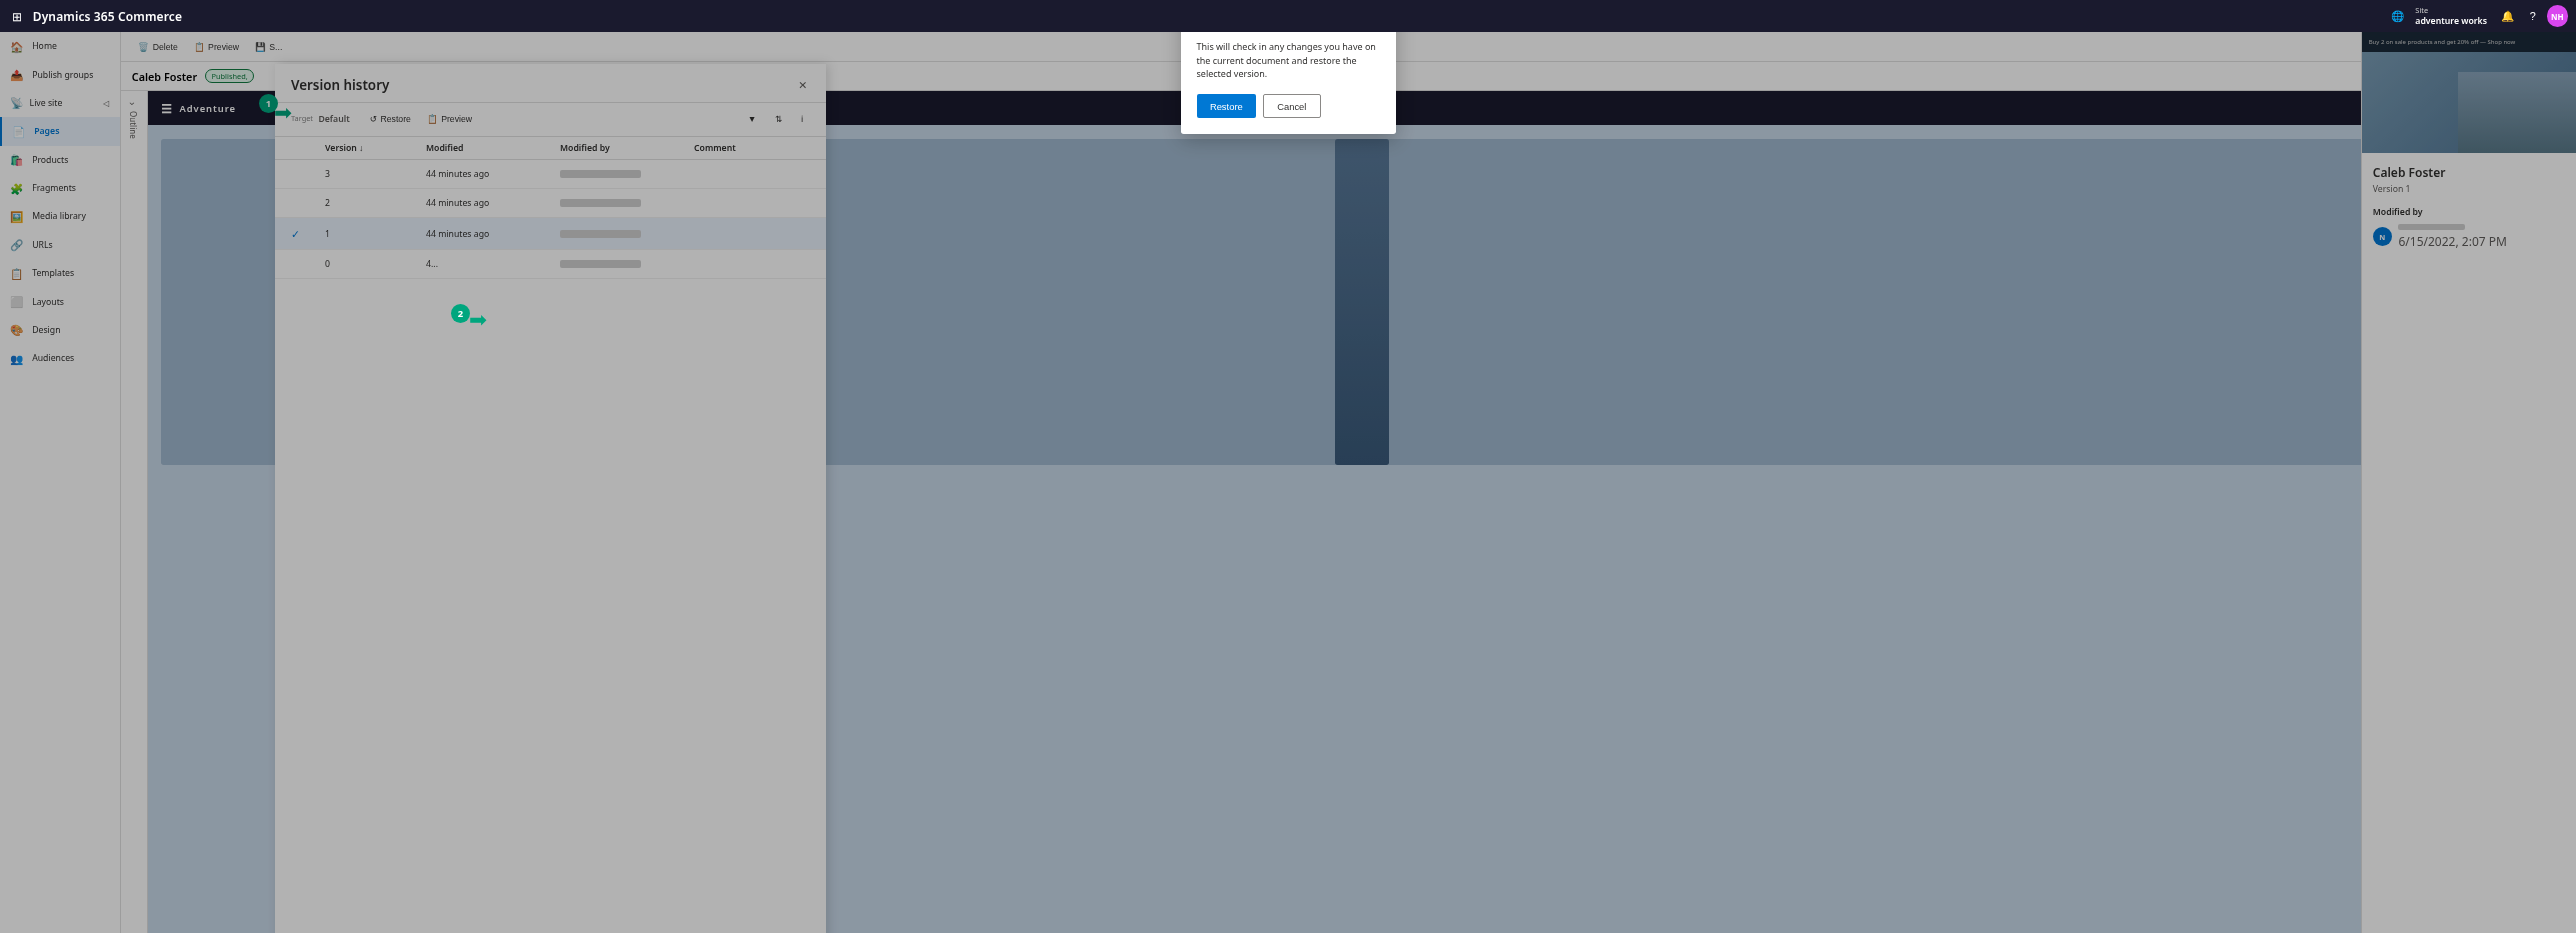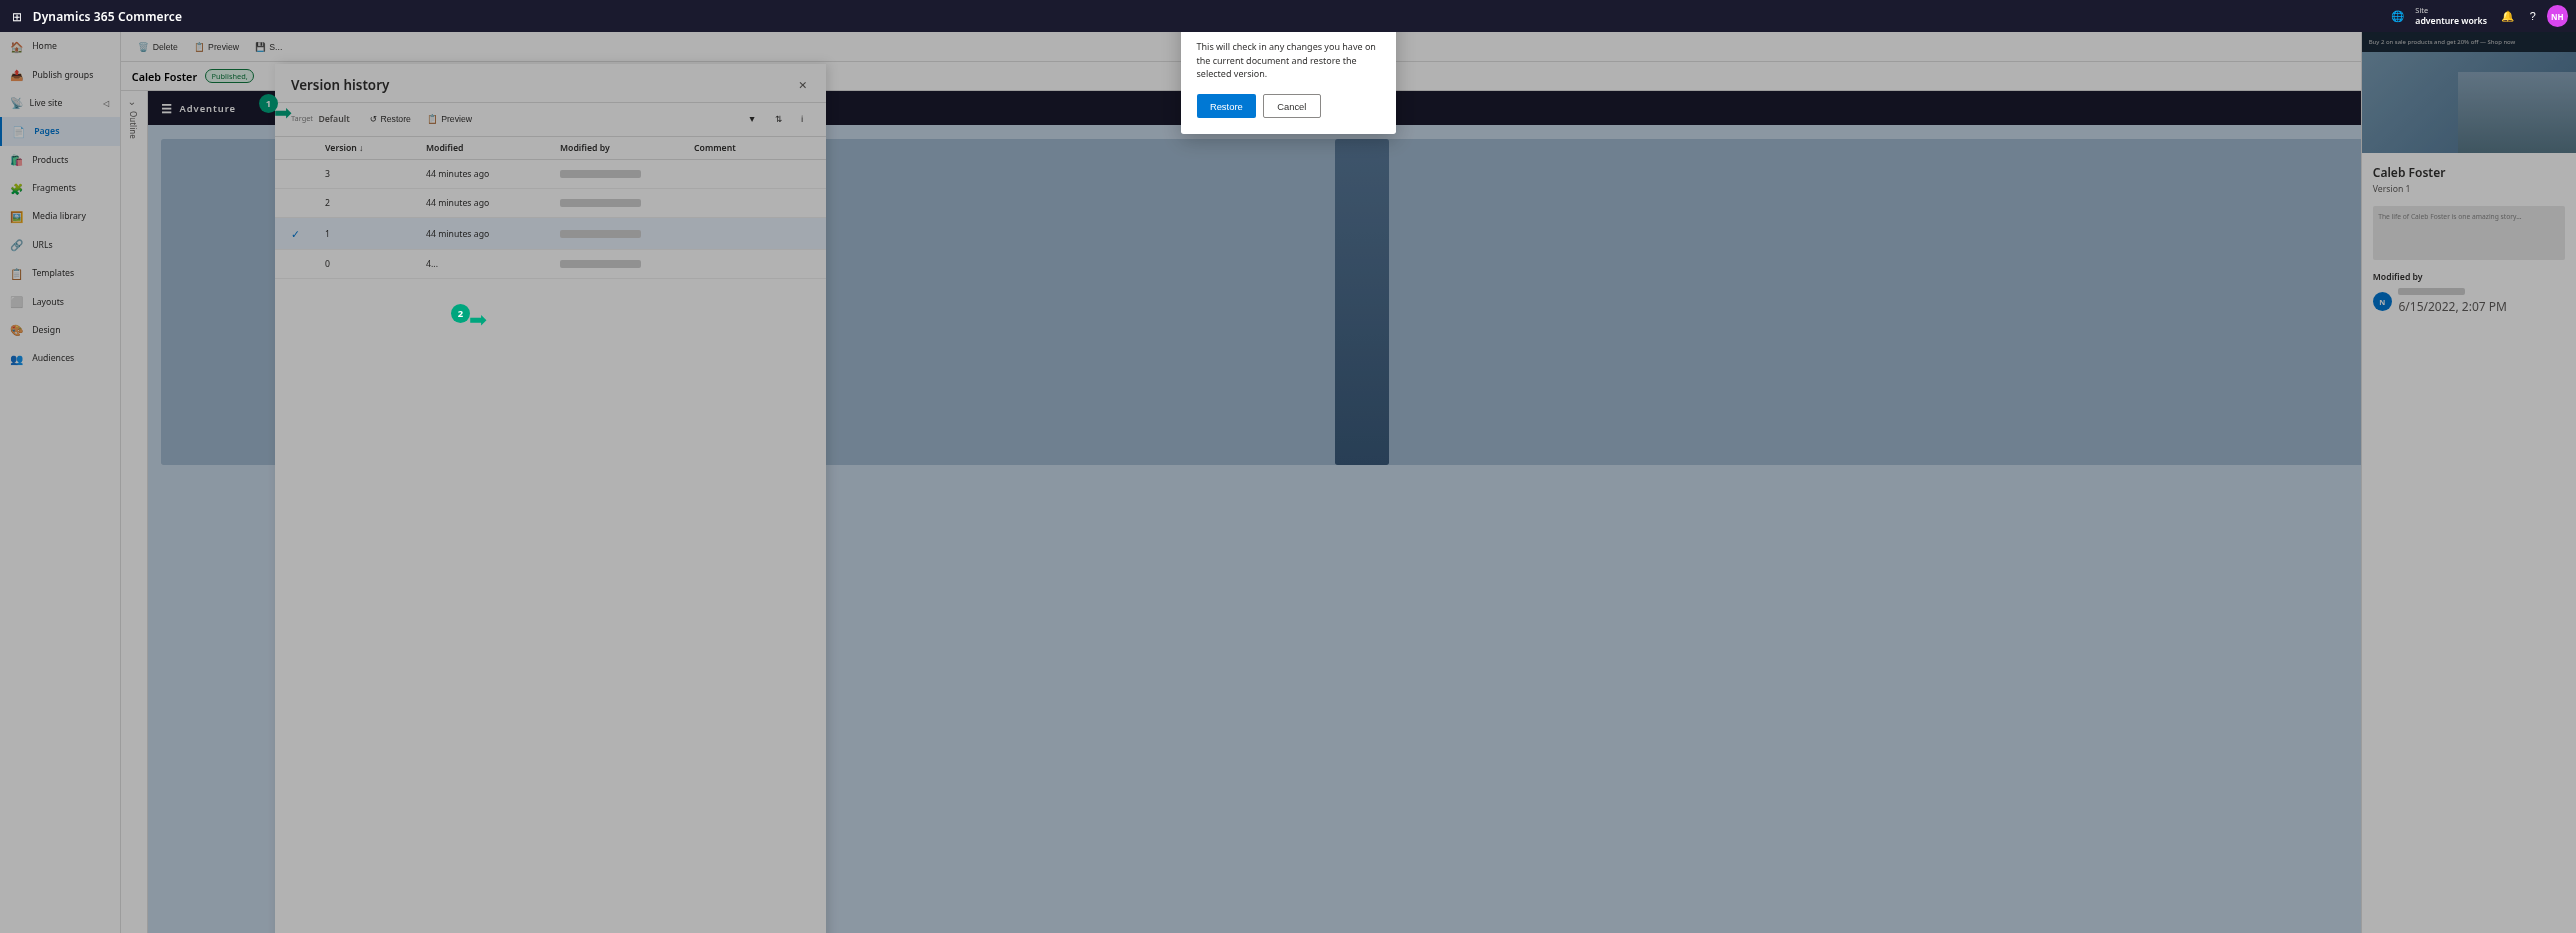--- a/index.html
+++ b/index.html
@@ -731,23 +731,20 @@
       <div class="preview-img-body">
         <div style="flex:1;background:linear-gradient(135deg,#7a9db5 0%,#4a7090 100%);display:flex;align-items:flex-end;justify-content:flex-end;">
           <div style="width:55%;height:80%;background:linear-gradient(180deg,#8aa5bb,#5a7a8a);border-radius:0;"></div>
         </div>
       </div>
     </div>
   </div>
   <div class="right-preview-content">
     <div class="right-preview-name">Caleb Foster</div>
     <div class="right-preview-version">Version 1</div>
-    <div style="height:54px;background:#e8e8e8;border-radius:2px;margin-bottom:10.8px;font-size:6.7px;color:#888;padding:5.4px;">
-      The life of Caleb Foster is one amazing story...
-    </div>
     <div class="right-preview-modified-label">Modified by</div>
     <div class="right-preview-user">
       <div class="right-preview-avatar">N</div>
       <div>
         <div class="right-preview-bar"></div>
         <div class="right-preview-date">6/15/2022, 2:07 PM</div>
       </div>
     </div>
   </div>
 </div>

